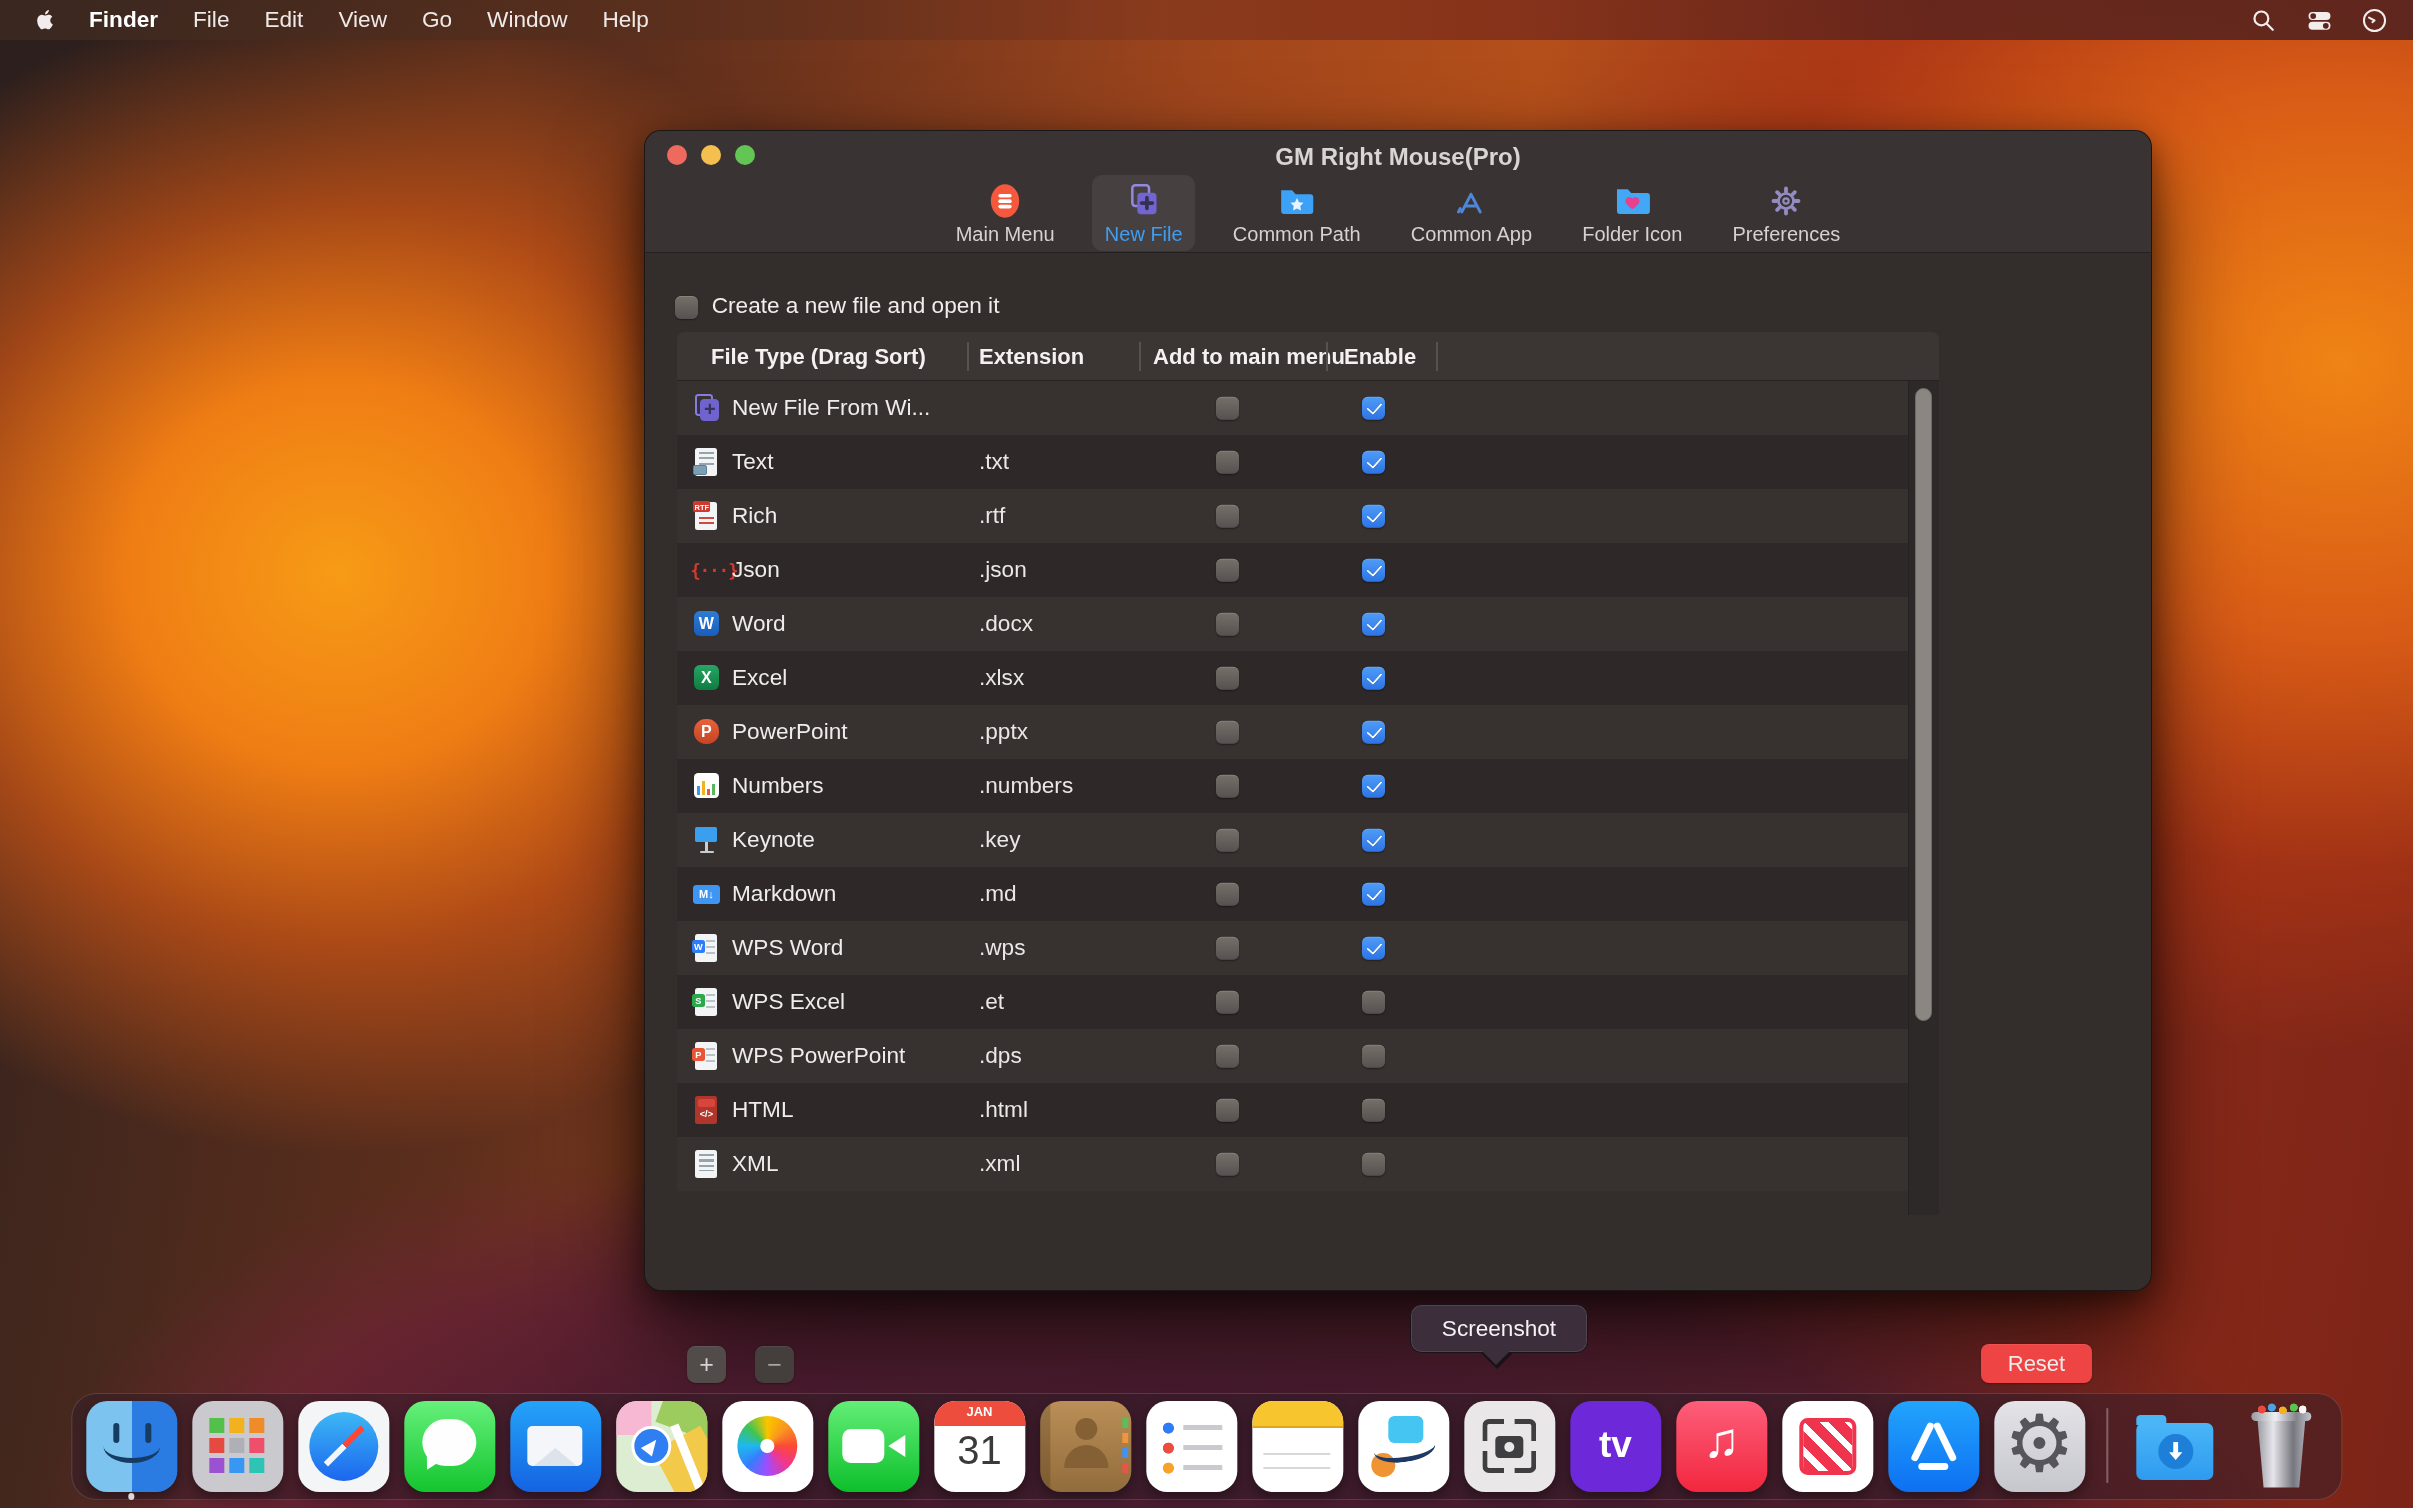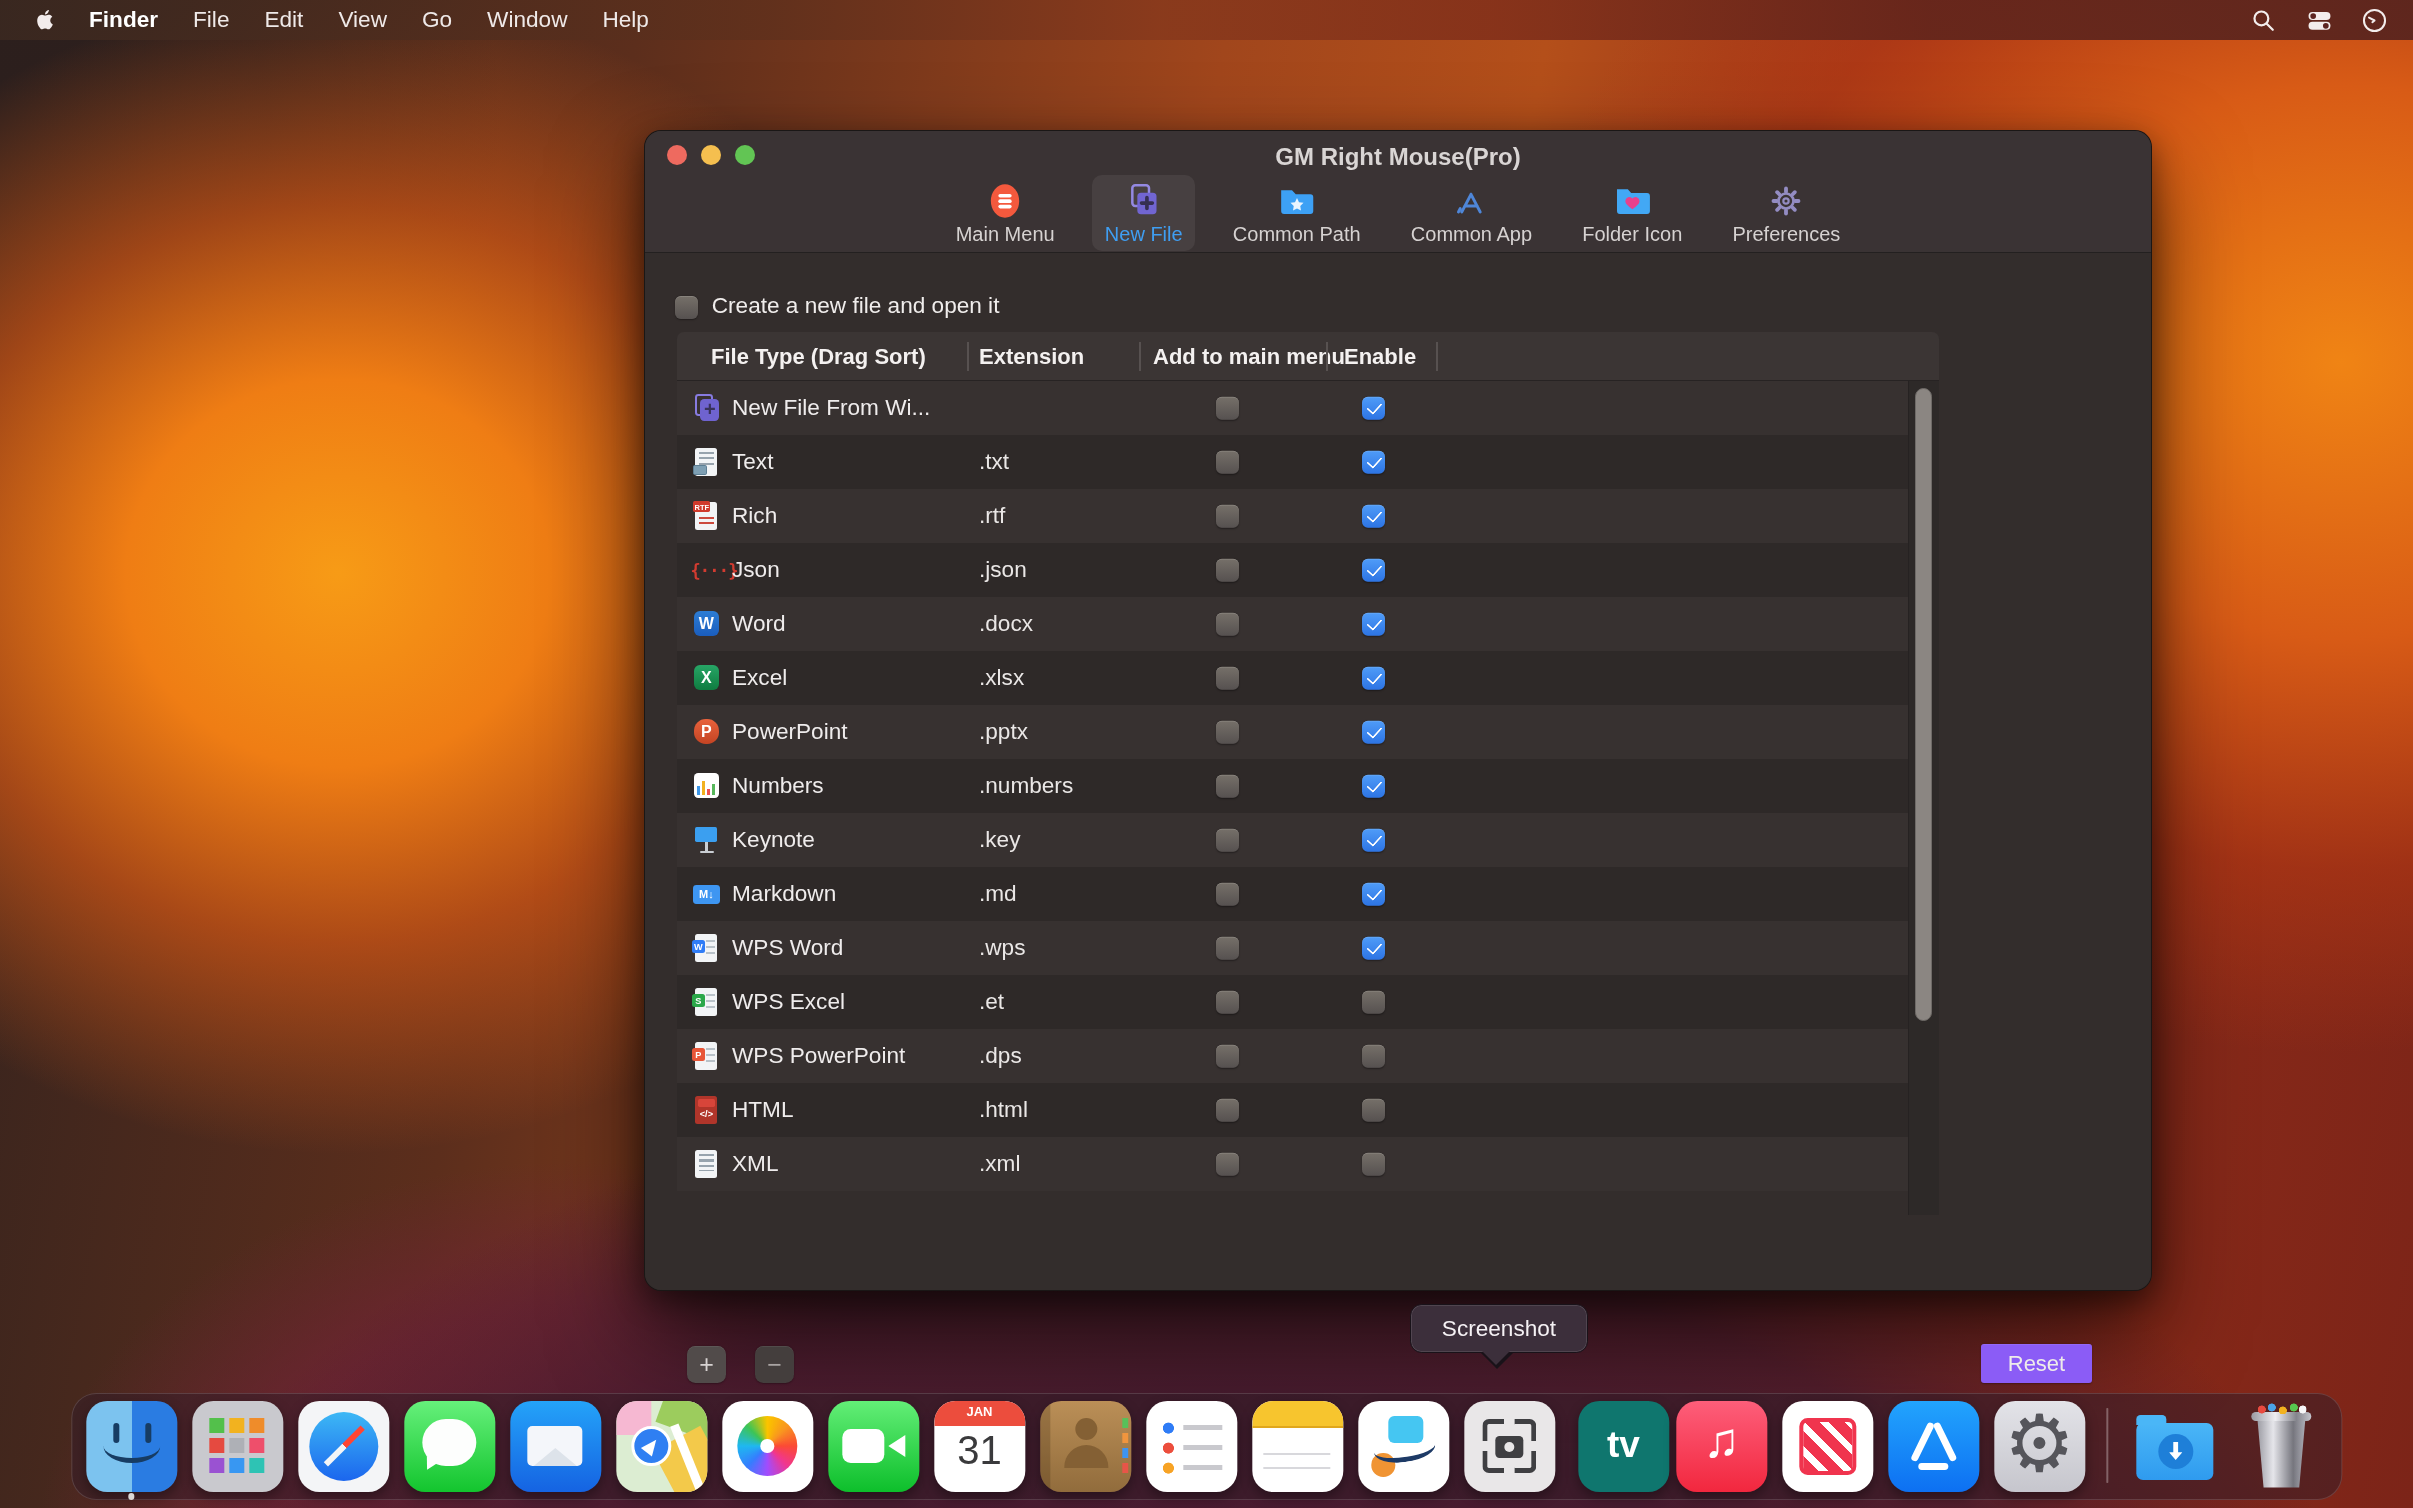--- a/index.html
+++ b/index.html
@@ -147,22 +147,22 @@
 
   .xml-doc .p::after { content:""; position:absolute; left:3.4px; right:3.4px; top:4.2px; height:17px;
     background:repeating-linear-gradient(180deg,#97a3ad 0 2.1px, transparent 2.1px 5.4px); }
 
   
   .wfooter-btn { position:absolute; top:1092px; height:37px; border-radius:8.4px; display:flex;
     align-items:center; justify-content:center; color:#d7d3d2; font-size:25px;
     box-shadow:inset 0 0.8px 0 rgba(255,255,255,.10), 0 0.8px 1.7px rgba(0,0,0,.3); }
   .btn-add { left:42px; width:39px; background:#514b4a; }
   .btn-remove { left:110px; width:39px; background:#443e3d; color:#a9a4a3; }
-  .btn-reset { position:absolute; top:1090px; right:59px; width:111px; height:39px; border-radius:3px;
-    background:#8b5cf6; color:#eeebea; font-size:22px; display:flex; align-items:center; justify-content:center;
+  .btn-reset { position:absolute; top:1090px; right:59px; width:111px; height:39px; border-radius:8px;
+    background:#ef4444; color:#eeebea; font-size:22px; display:flex; align-items:center; justify-content:center;
     box-shadow:inset 0 0.8px 0 rgba(255,255,255,.10), 0 0.8px 1.7px rgba(0,0,0,.3); }
 
   
   .tooltip { position:absolute; left:1410px; top:1304px; width:178px; height:49px;
     background:#3c2f3b; border:1.7px solid #191219; border-radius:11.7px;
     box-shadow:inset 0 0 0 0.8px rgba(255,255,255,.14);
     display:flex; align-items:center; justify-content:center; color:#f5f1f4; font-size:22.6px; }
   .tooltip::before { content:""; position:absolute; left:69px; bottom:-17px;
     border-left:17px solid transparent; border-right:17px solid transparent; border-top:17px solid #191219; }
   .tooltip::after { content:""; position:absolute; left:71px; bottom:-12.6px;
@@ -283,21 +283,21 @@
     border-right:5.9px solid #3f3f42; border-top:5.9px solid #3f3f42; border-radius:0 6.7px 0 0; }
   .screenshot .b { left:18.4px; top:18.4px; width:54px; height:54px; }
   .screenshot .b::before { content:""; position:absolute; left:0; bottom:0; width:17px; height:17px;
     border-left:5.9px solid #3f3f42; border-bottom:5.9px solid #3f3f42; border-radius:0 0 0 6.7px; }
   .screenshot .b::after { content:""; position:absolute; right:0; bottom:0; width:17px; height:17px;
     border-right:5.9px solid #3f3f42; border-bottom:5.9px solid #3f3f42; border-radius:0 0 6.7px 0; }
   .screenshot .c { left:31px; top:35px; width:28.5px; height:22px; background:#3f3f42; border-radius:4.2px; }
   .screenshot .c::after { content:""; position:absolute; left:9.2px; top:5.9px; width:10px; height:10px;
     border-radius:50%; background:#e9e7e8; }
 
-  .tv { background:#0f766e;margin-left:8px; }
+  .tv { background:#6d28d9; }
   .tv .t1 { left:0; top:23.5px; width:91px; text-align:center; font-size:37px; font-weight:700; color:#fff; }
 
   .music { background:linear-gradient(180deg,#fd5e7a,#f2273e); }
   .music .t1 { left:0; top:11.7px; width:91px; text-align:center; font-size:49px; font-weight:400; color:#fff; }
 
   .news { background:#fff; }
   .news .a { left:17px; top:17px; width:57px; height:57px; border-radius:8.4px; border:4.2px solid #f0344e;
     background:repeating-linear-gradient(45deg, #f0344e 0 11px, #fff 11px 17.6px); }
 
   .appstore { background:linear-gradient(180deg,#22a4fd,#0d70f2); }

